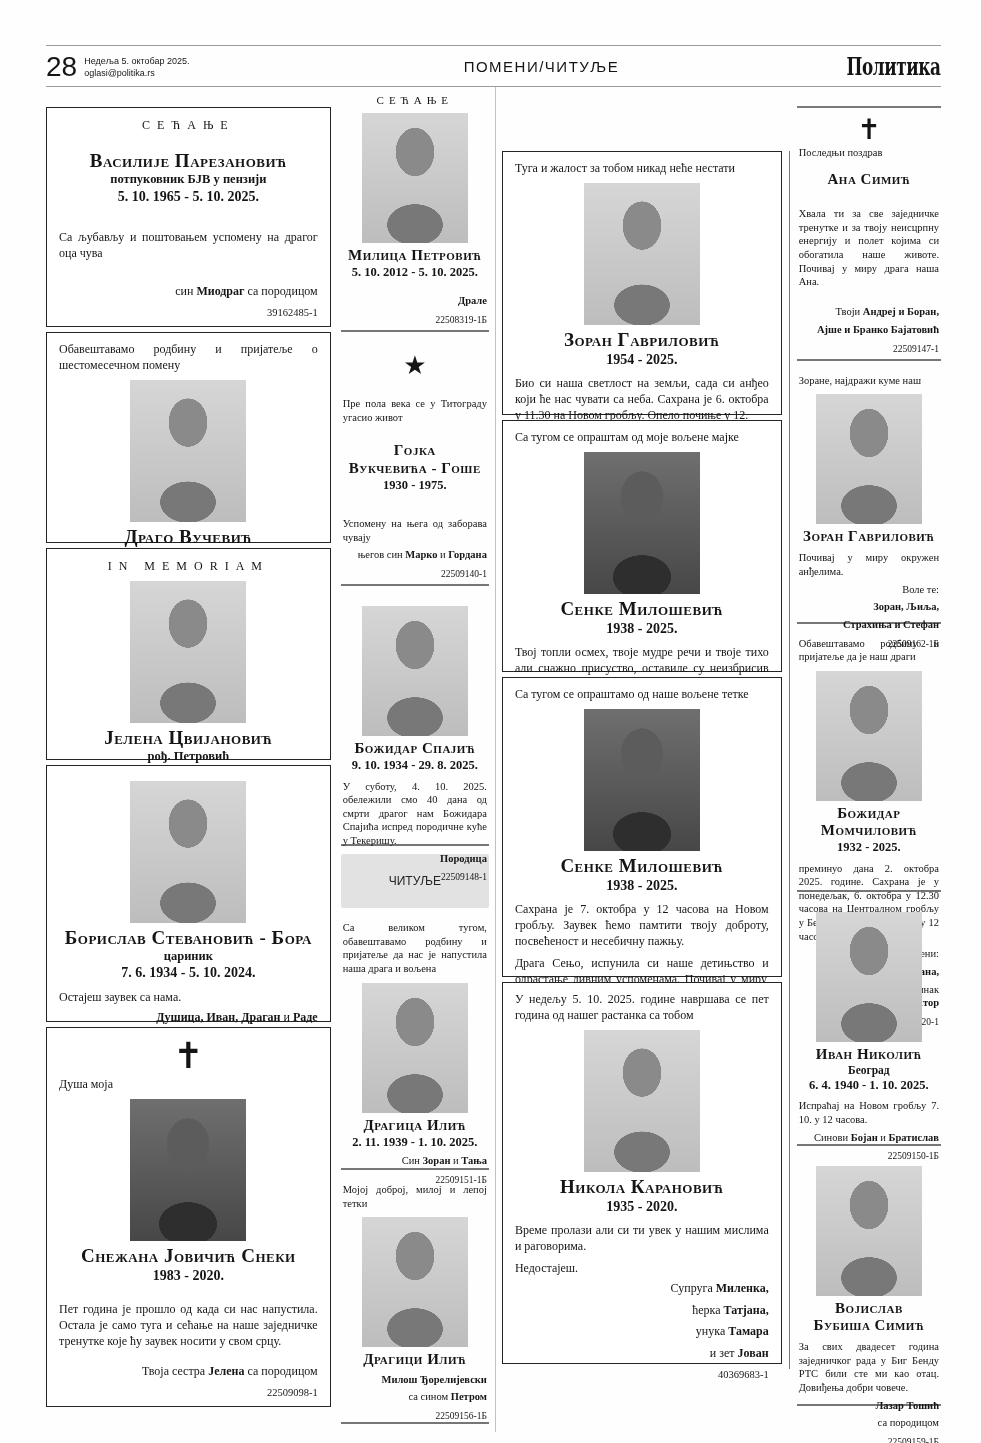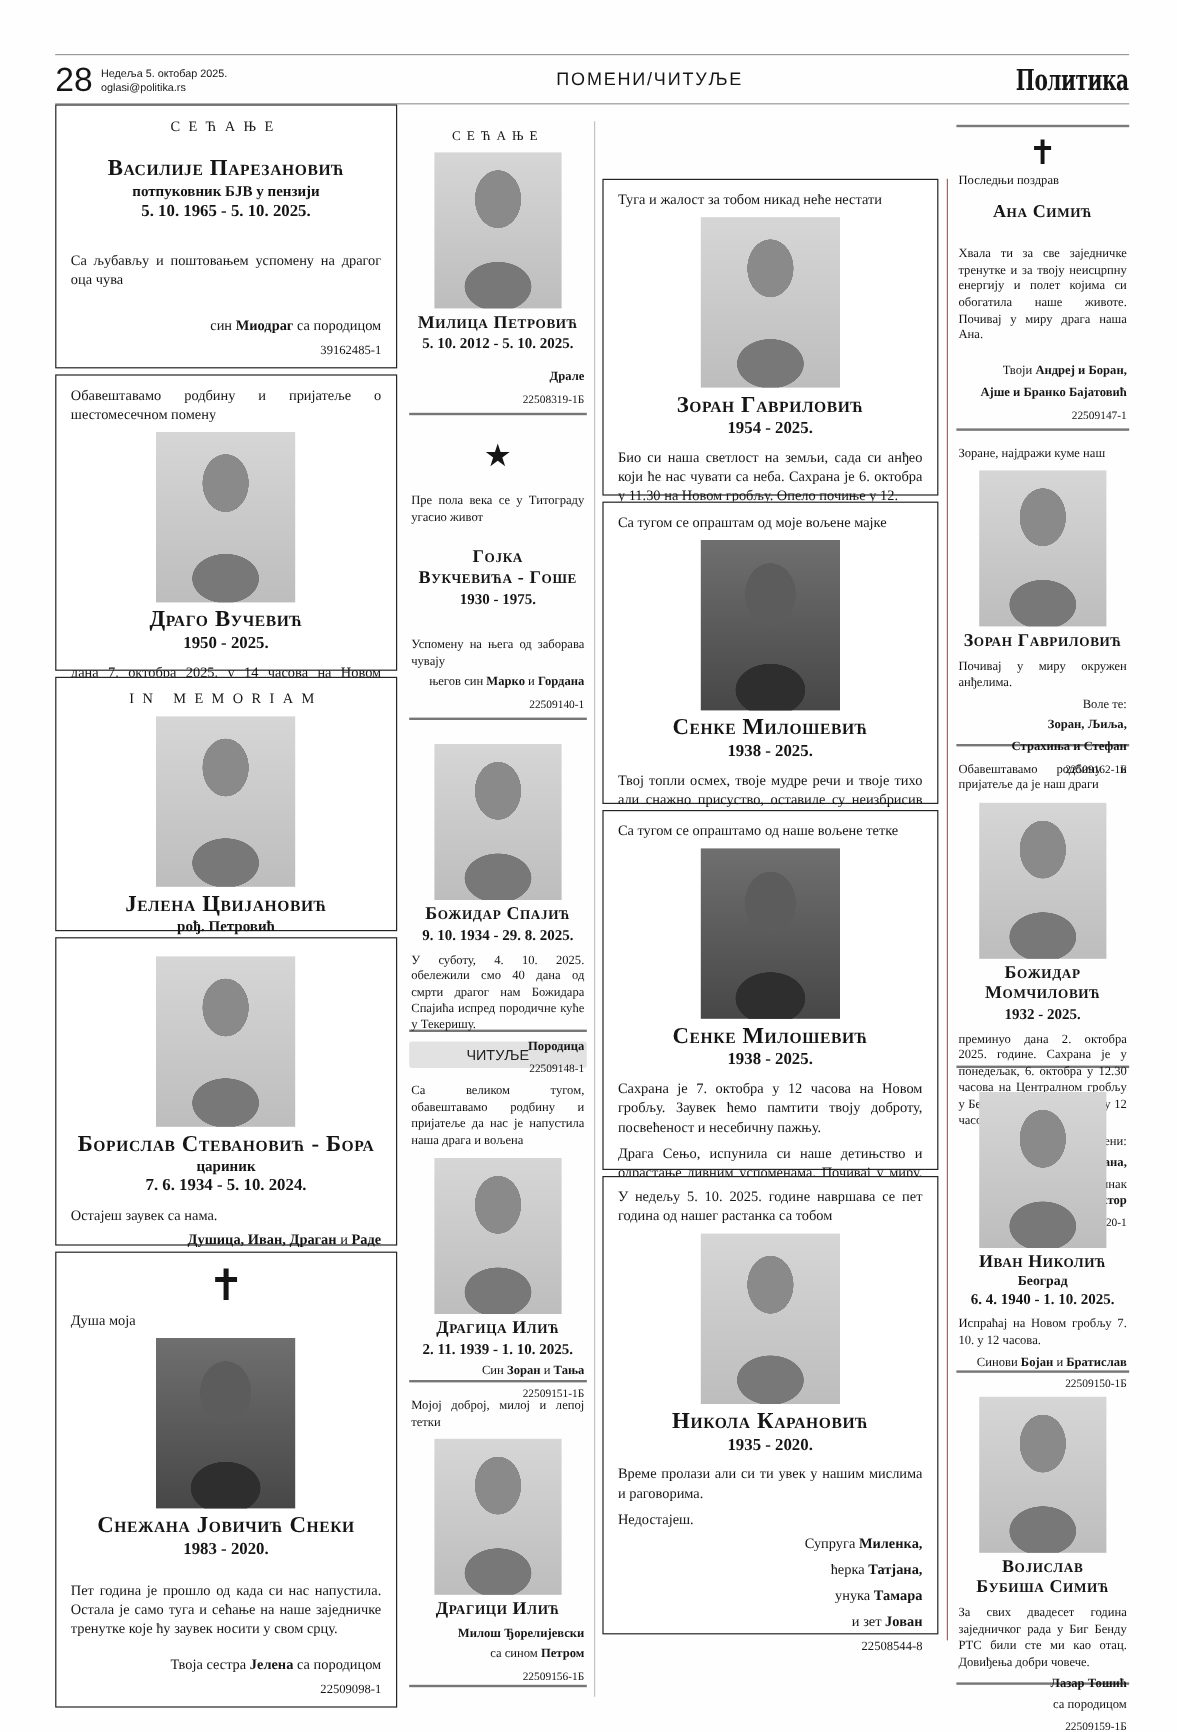--- a/index.html
+++ b/index.html
@@ -55,21 +55,21 @@
     background:
       radial-gradient(22px 27px at 50% 32%, #5c5c5c 96%, rgba(0,0,0,0) 97%),
       radial-gradient(48px 36px at 50% 88%, #2e2e2e 60%, rgba(0,0,0,0) 61%),
       linear-gradient(180deg,#6f6f6f,#474747);
   }
   .narrow .photo{width:106px;height:130px;}
   .cross{text-align:center;font-size:36px;line-height:1;margin:2px 0;font-family:"DejaVu Sans",sans-serif;flex:none;}
   .narrow .cross{font-size:28px;}
   .star{text-align:center;font-size:26px;line-height:1;margin-top:8px;flex:none;}
   .bar{background:#e2e2e2;text-align:center;font-family:"Liberation Sans",sans-serif;
-       font-size:12px;padding:4px 0;border-radius:2px;margin:0 0 8px;color:#222;}
+       font-size:12px;padding:20px 0;border-radius:2px;margin:0 0 8px;color:#222;}
   b{font-weight:700;}
 </style>
 </head>
 <body>
 
 <div class="page">
   <div class="rule top"></div>
   <div class="hdr">
     <div class="hdr-left">
       <div class="pageno">28</div>
@@ -93,21 +93,21 @@
         <div class="name">Василије Парезановић</div>
         <div class="sub">потпуковник БЈВ у пензији</div>
         <div class="dates">5. 10. 1965 - 5. 10. 2025.</div>
         <div class="sp"></div>
         <div class="body">Са љубављу и поштовањем успомену на драгог оца чува</div>
         <div class="sp"></div>
         <div class="sig"><span>син </span><b>Миодраг</b><span> са породицом</span></div>
         <div class="ref">39162485-1</div>
       </div>
 
-      <div class="notice box" style="height:247px">
+      <div class="notice box" style="height:211px">
         <div class="intro">Обавештавамо родбину и пријатеље о шестомесечном помену</div>
         <div class="photo"></div>
         <div class="name">Драго Вучевић</div>
         <div class="dates">1950 - 2025.</div>
         <div class="body">дана 7. октобра 2025. у 14 часова на Новом гробљу у Београду.</div>
         <div class="sp"></div>
         <div class="sig"><b>Његови најмилији</b></div>
         <div class="ref">22509133-1</div>
       </div>
 
@@ -257,21 +257,21 @@
         <div class="name">Никола Карановић</div>
         <div class="dates">1935 - 2020.</div>
         <div class="sp"></div>
         <div class="body">Време пролази али си ти увек у нашим мислима и раговорима.</div>
         <div class="body">Недостајеш.</div>
         <div class="sp"></div>
         <div class="sig"><span>Супруга </span><b>Миленка,</b></div>
         <div class="sig"><span>ћерка </span><b>Татјана,</b></div>
         <div class="sig"><span>унука </span><b>Тамара</b></div>
         <div class="sig"><span>и зет </span><b>Јован</b></div>
-        <div class="ref">22508544-8</div>
+        <div class="ref">40369683-1</div>
       </div>
     </div>
 
     <div class="col c4 narrow">
 
       <div class="notice nb" style="height:252px">
         <div class="cross">✝</div>
         <div class="intro">Последњи поздрав</div>
         <div class="sp"></div>
         <div class="name">Ана Симић</div>

